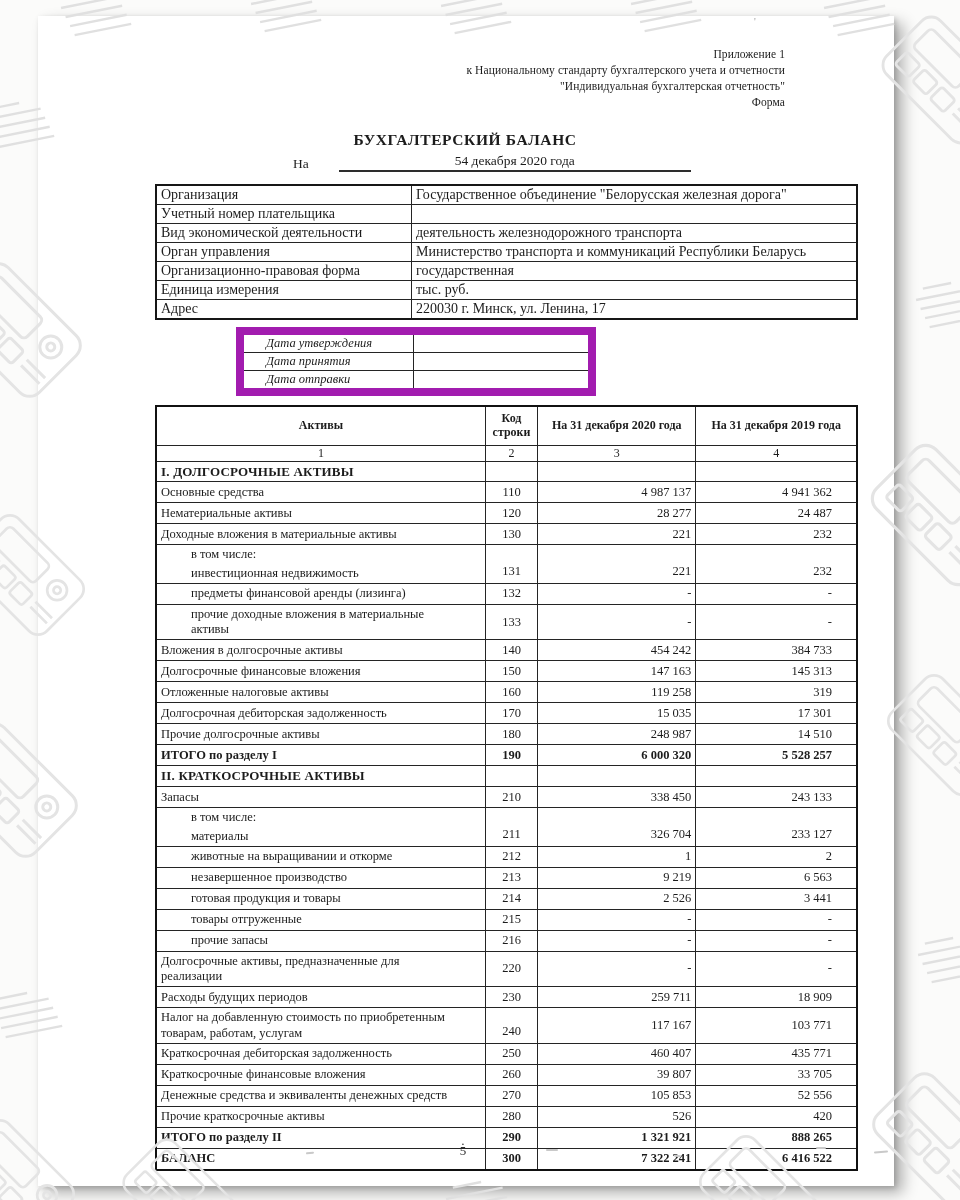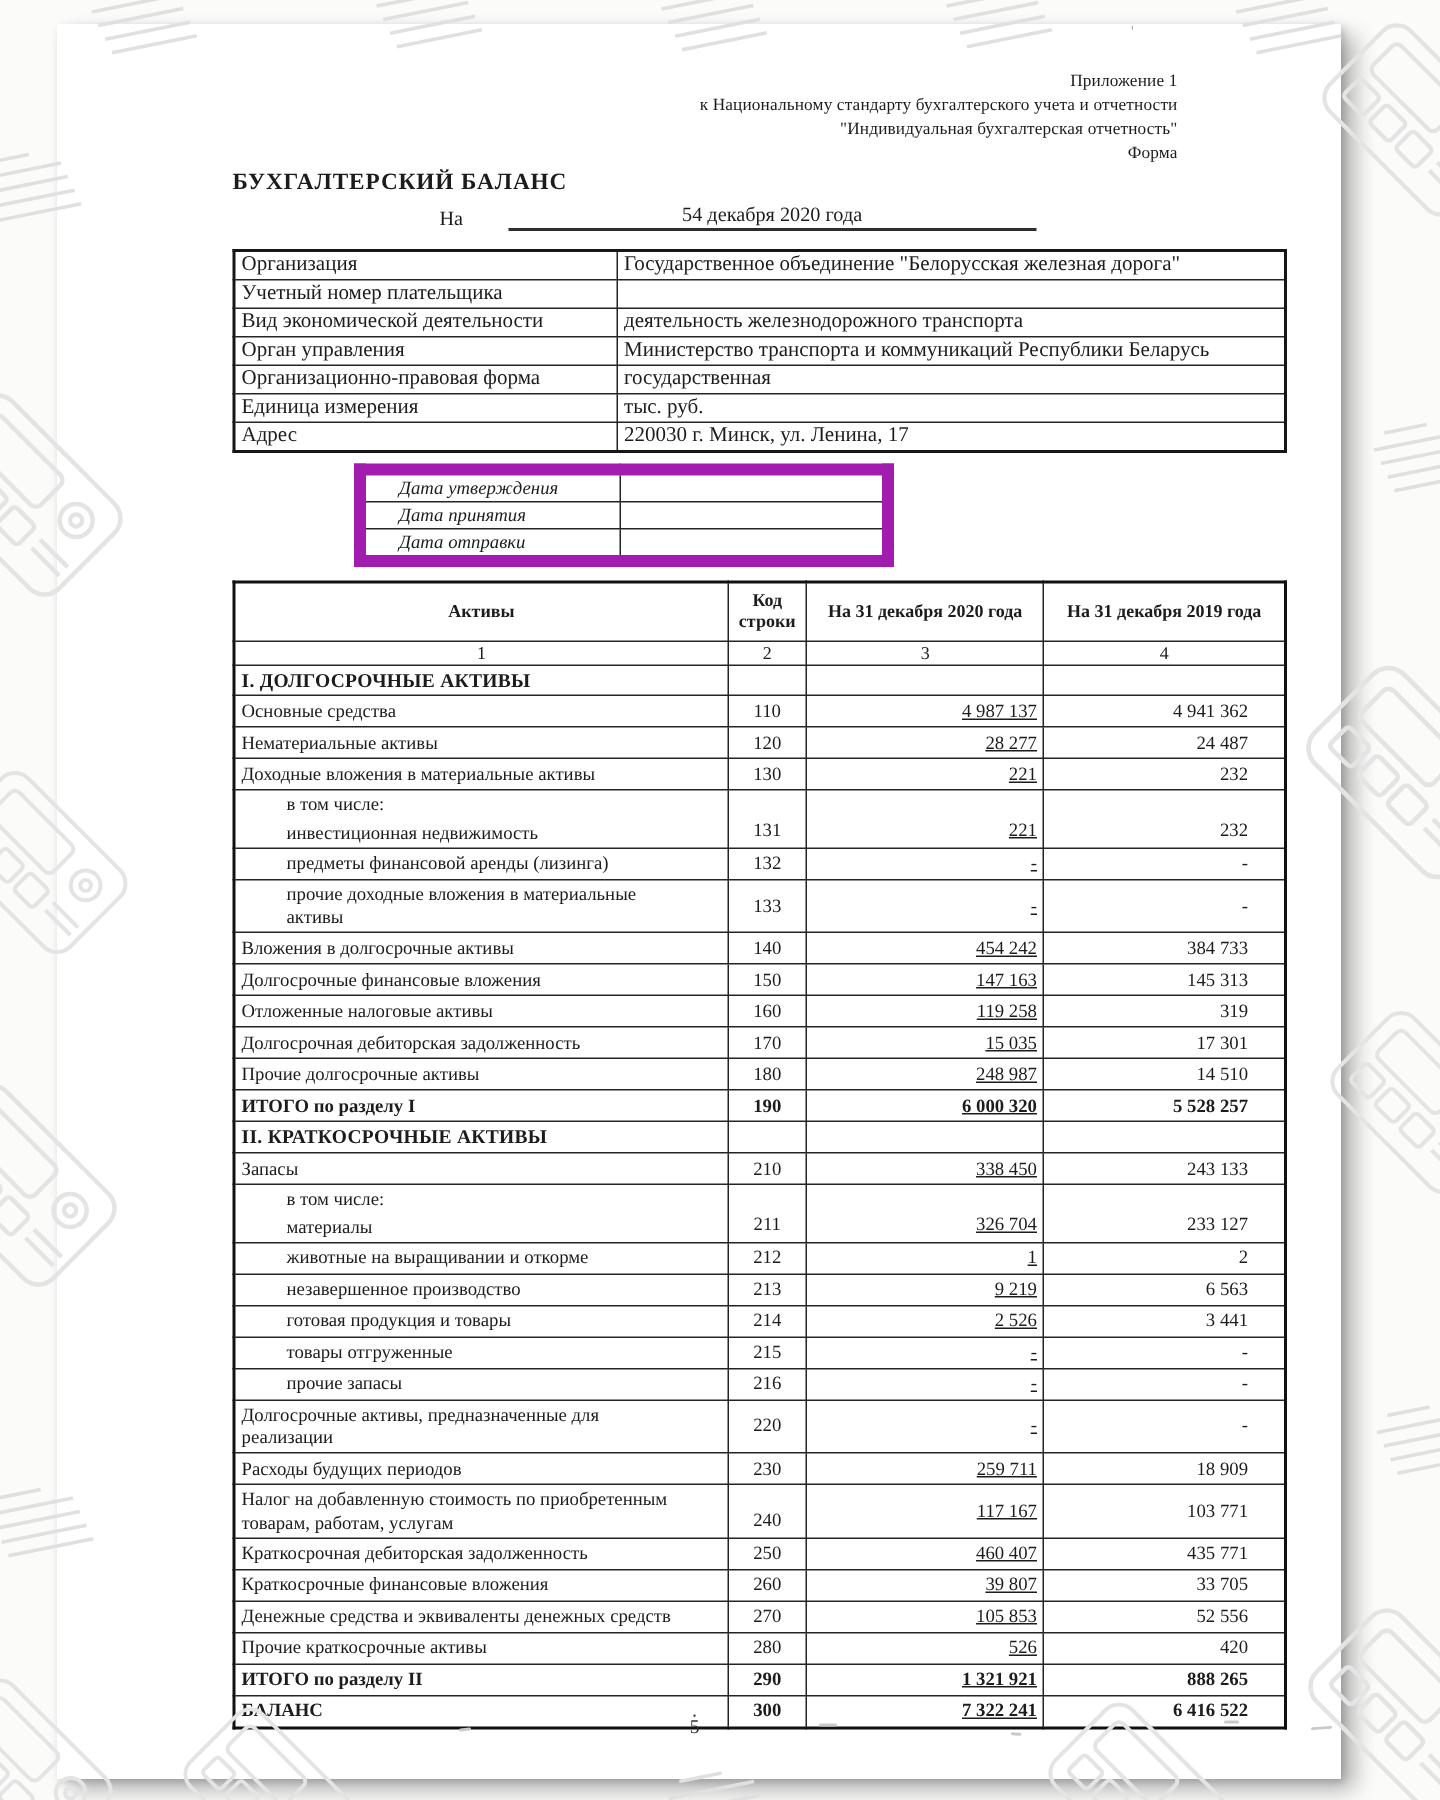--- a/index.html
+++ b/index.html
@@ -11,21 +11,21 @@
   }
   
   .sheet{
     position:absolute;left:38px;top:16px;width:856px;height:1170px;
     background:#ffffff;z-index:1;
     box-shadow:9px 7px 14px rgba(0,0,0,.30), 2px 2px 5px rgba(0,0,0,.16);
   }
   .content{position:absolute;left:117px;top:30px;width:620px;}
   
   .appendix{ text-align:right;margin-right:-10px;font-size:11.5px;line-height:16px;letter-spacing:.1px;}
-  .doc-title{font-weight:bold;font-size:15.5px;letter-spacing:.6px;margin-top:3px;}
+  .doc-title{text-align:center;font-weight:bold;font-size:15.5px;letter-spacing:.6px;margin-top:21px;}
   .date-line{display:flex;align-items:flex-end;margin-top:1px;height:22px;font-size:13.5px;}
   .date-line .na{margin-left:138px;}
   .date-underline{
     flex:0 0 352px;margin-left:30px;text-align:center;
     border-bottom:2px solid #2d2d2d;padding-bottom:1px;
   }
   
   table{border-collapse:collapse;table-layout:fixed;}
   td{border:1.5px solid #242424;overflow:hidden;}
   
@@ -40,21 +40,21 @@
   .balance{width:703px;margin-top:9px;border:2px solid #111;}
   .balance td{font-size:12.5px;vertical-align:middle;padding:2px 4px;line-height:1.22;}
   .bhead td{height:34px;font-weight:bold;text-align:center;font-size:12px;line-height:1.15;}
   .bnums td{height:11px;text-align:center;font-size:12px;padding:0 4px;}
   .balance .lbl{text-align:left;}
   .balance .sub .lab, .balance .sub .prefix{padding-left:30px;}
   .balance .lab{white-space:pre-line;}
   .balance .prefix{padding-bottom:3px;}
   .balance .code{text-align:center;}
   .balance .val{text-align:right;}
-  .balance .v3{text-decoration:underline;}
+  .balance .v3{}
   .balance .v4{padding-right:24px;}
   .balance .vb{vertical-align:bottom;padding-bottom:4px;}
   .balance tr.item td,.balance tr.total td{height:16px;}
   .balance tr.section td{height:15px;}
   .balance tr.section .lbl{font-weight:bold;font-size:13px;letter-spacing:.2px;}
   .balance tr.total td{font-weight:bold;}
   
   .footer-mark{position:absolute;left:419px;top:1124px;font-size:13px;color:#2f2f2f;
     line-height:7px;text-align:center;width:12px;}
   .speck{position:absolute;background:#c9c9c9;border-radius:1px;}

